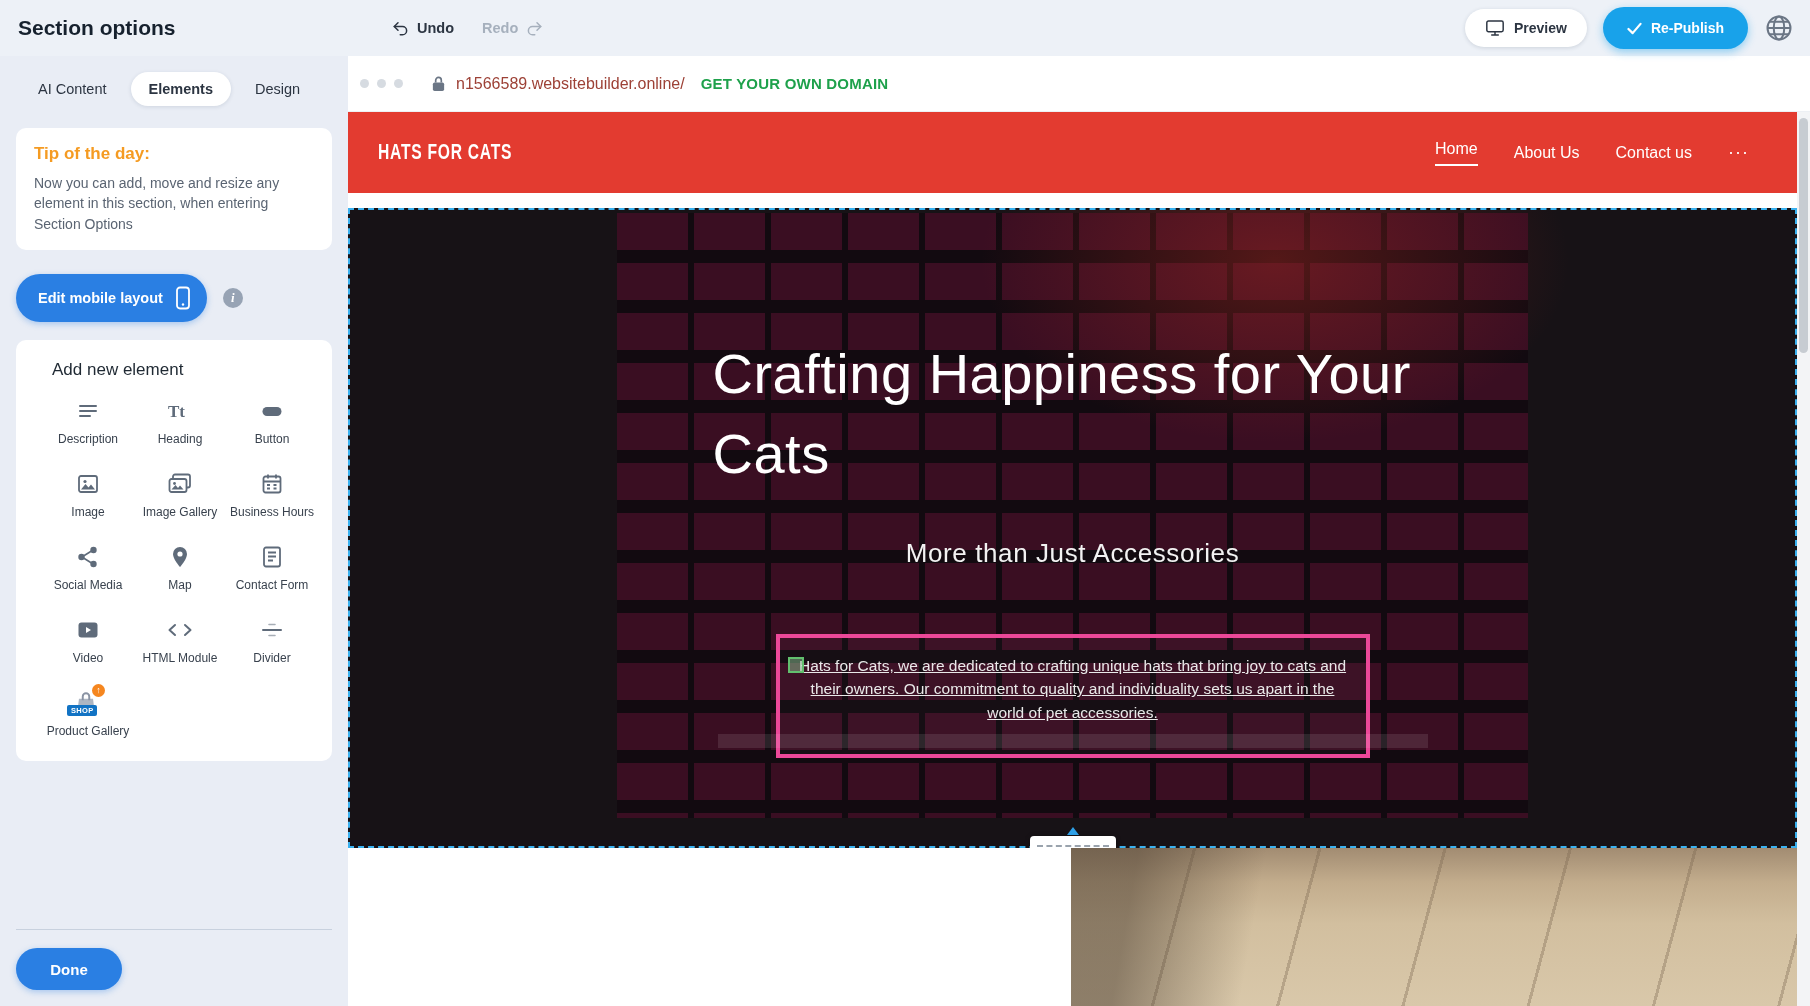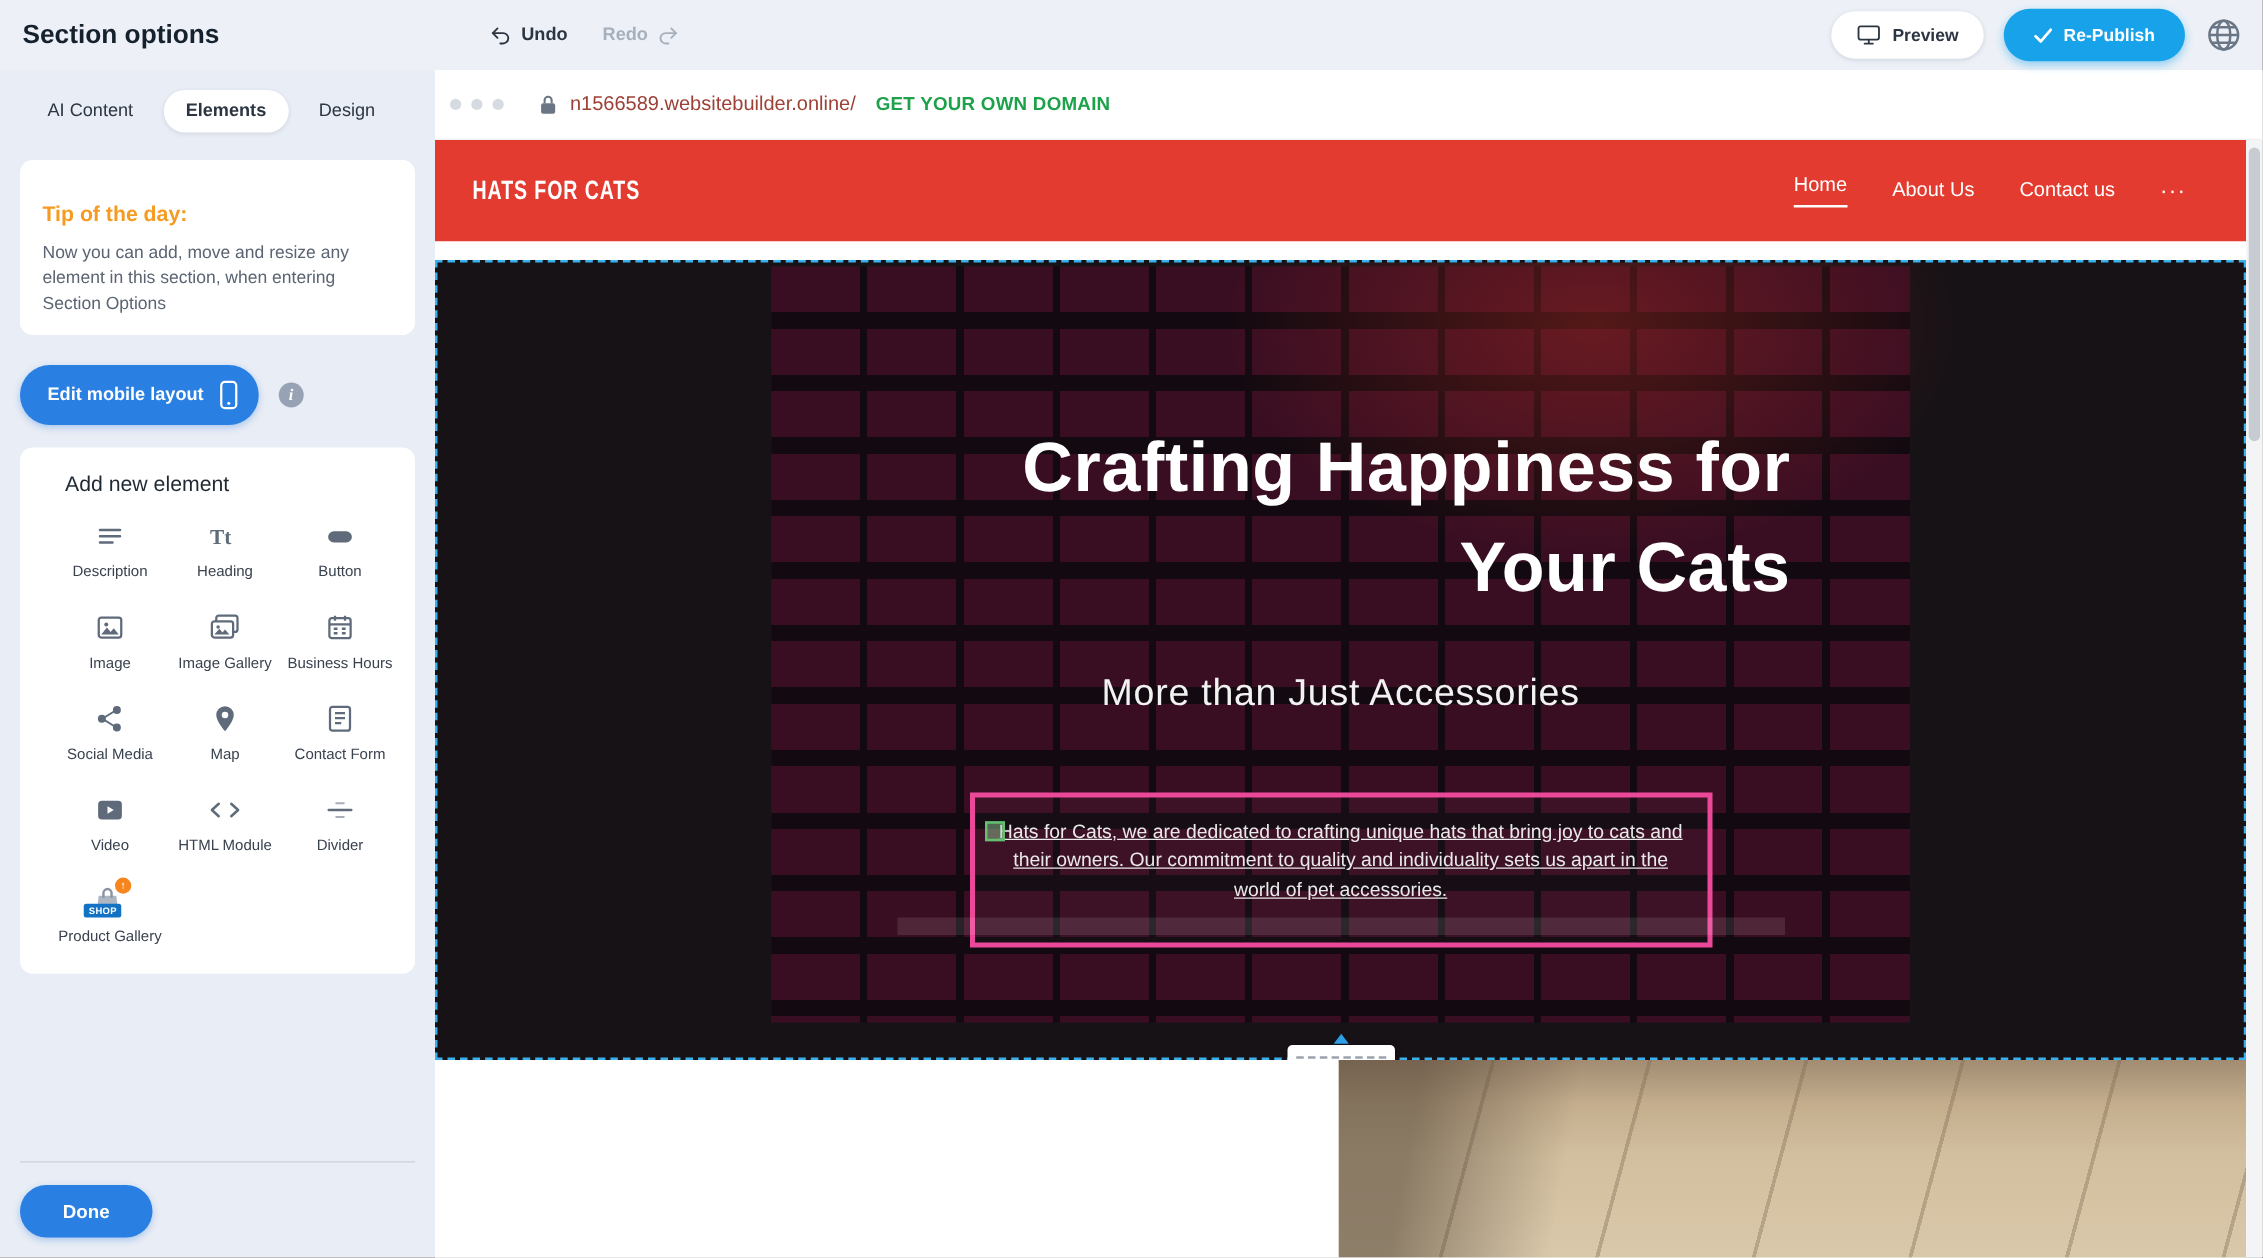--- a/index.html
+++ b/index.html
@@ -17,21 +17,21 @@
   .btn-preview { background:#fff; border:none; border-radius:20px; height:38px; padding:0 20px; display:flex; align-items:center; gap:9px; font-size:14px; font-weight:700; color:#2c3542; box-shadow:0 1px 4px rgba(20,40,70,.15); cursor:pointer; font-family:inherit; }
   .btn-republish { background:#18a2ea; border:none; border-radius:21px; height:42px; padding:0 24px; display:flex; align-items:center; gap:9px; font-size:14px; font-weight:700; color:#fff; box-shadow:0 3px 8px rgba(24,162,234,.45); cursor:pointer; font-family:inherit; }
   .globe { width:30px; height:30px; cursor:pointer; }
 
   
   .sidebar { position:absolute; top:56px; left:0; width:348px; bottom:0; background:#e9edf5; display:flex; flex-direction:column; z-index:10; }
   .tabs { display:flex; align-items:flex-end; gap:6px; margin:16px 0 6px 20px; }
   .tab { padding:9px 18px; font-size:14.5px; color:#2c3542; border-radius:18px; cursor:pointer; }
   .tab.active { background:#fff; font-weight:700; box-shadow:0 1px 4px rgba(20,40,70,.12); }
   .tip-card { background:#fff; border-radius:10px; margin:16px; padding:16px 18px; }
-  .tip-title { color:#f59b22; font-weight:700; font-size:17px; margin-bottom:9px;margin-top:18px; }
+  .tip-title { color:#f59b22; font-weight:700; font-size:17px; margin-bottom:9px; }
   .tip-body { color:#5a6472; font-size:14px; line-height:1.45; }
   .mobile-row { display:flex; align-items:center; gap:16px; margin:8px 16px 18px 16px; }
   .btn-mobile { background:#2a7fe3; border:none; color:#fff; border-radius:24px; height:48px; padding:0 16px 0 22px; display:flex; align-items:center; gap:12px; font-size:14.5px; font-weight:700; cursor:pointer; font-family:inherit; box-shadow:0 2px 6px rgba(42,127,227,.35); }
   .info-dot { width:20px; height:20px; border-radius:50%; background:#97a3b4; color:#fff; font-size:13px; font-weight:700; display:flex; align-items:center; justify-content:center; cursor:pointer; font-family:"Liberation Serif", serif; font-style:italic; }
   .elements-card { background:#fff; border-radius:10px; margin:0 16px; padding:20px 12px 22px 12px; }
   .elements-title { font-size:17px; color:#1f2933; margin:0 0 18px 24px; font-weight:400; }
   .el-grid { display:grid; grid-template-columns:repeat(3, 92px); row-gap:24px; padding-left:14px; }
   .el-item { display:flex; flex-direction:column; align-items:center; gap:8px; font-size:12px; color:#39424e; text-align:center; cursor:pointer; line-height:1.25; }
   .el-icon { height:26px; display:flex; align-items:center; justify-content:center; }
   .pg-wrap { position:relative; width:30px; height:26px; }
@@ -61,22 +61,22 @@
   .nav-item.active { border-bottom:2px solid #fff; padding-bottom:6px; }
   .nav-more { font-size:18px; letter-spacing:1px; cursor:pointer; }
 
   .hero { position:absolute; left:0; right:0; top:96px; height:640px; background:#171216; border:2px dashed #3ab1ef; }
   .hero-glow { position:absolute; inset:0; background:radial-gradient(420px 260px at 64% 8%, rgba(150,38,32,.5), rgba(0,0,0,0) 70%); pointer-events:none; }
   .tiles { position:absolute; top:3px; bottom:28px; left:18.5%; right:18.5%;
     background-image:
       repeating-linear-gradient(to bottom, rgba(0,0,0,0) 0 37px, #120a10 37px 50px),
       repeating-linear-gradient(to right, #3a0e22 0 71px, #120a10 71px 77px);
   }
-  .hero-heading { position:absolute; top:124px; left:0; right:0; margin:0 auto; max-width:720px; text-align:right; color:#fff; font-size:56px; line-height:80px; font-weight:700; letter-spacing:.5px; }
-  .hero-sub { position:absolute; top:328px; left:0; right:0; text-align:center; color:#f2f2f2; font-size:30px; font-weight:400; letter-spacing:.6px; }
+  .hero-heading { position:absolute; top:124px; left:0; right:0; margin:0 auto; max-width:720px; text-align:left; color:#fff; font-size:56px; line-height:80px; font-weight:400; letter-spacing:.5px; }
+  .hero-sub { position:absolute; top:328px; left:0; right:0; text-align:center; color:#f2f2f2; font-size:26px; font-weight:400; letter-spacing:.6px; }
   .text-block { position:absolute; top:424px; left:50%; transform:translateX(-50%); width:594px; border:4px solid #ec4899; background:rgba(255,255,255,.02); padding:16px 12px 30px 12px; color:#e9e9e9; font-size:15.5px; line-height:1.5; text-align:center; cursor:text;text-decoration:underline; }
   .green-handle { position:absolute; left:8px; top:19px; width:16px; height:16px; background:rgba(150,215,160,.45); border:2px solid #62c06e; cursor:move; }
   .ghost-bar { position:absolute; top:524px; left:50%; transform:translateX(-50%); width:710px; height:14px; background:rgba(255,255,255,.10); }
   .drag-handle { position:absolute; bottom:-12px; left:50%; transform:translateX(-50%); width:86px; height:22px; background:#fff; border-radius:4px; box-shadow:0 1px 5px rgba(0,0,0,.35); cursor:ns-resize; }
   .drag-handle::after { content:""; position:absolute; left:7px; right:7px; top:9px; border-top:2px dashed #9aa3ad; }
   .arrow-up, .arrow-down { position:absolute; left:50%; transform:translateX(-50%); width:0; height:0; border-left:6px solid transparent; border-right:6px solid transparent; }
   .arrow-up { top:-9px; border-bottom:8px solid #2e9fe6; }
   .arrow-down { bottom:-9px; border-top:8px solid #2e9fe6; }
 
   .bottom-strip { position:absolute; left:0; right:0; top:736px; bottom:0; background:#fff; }

